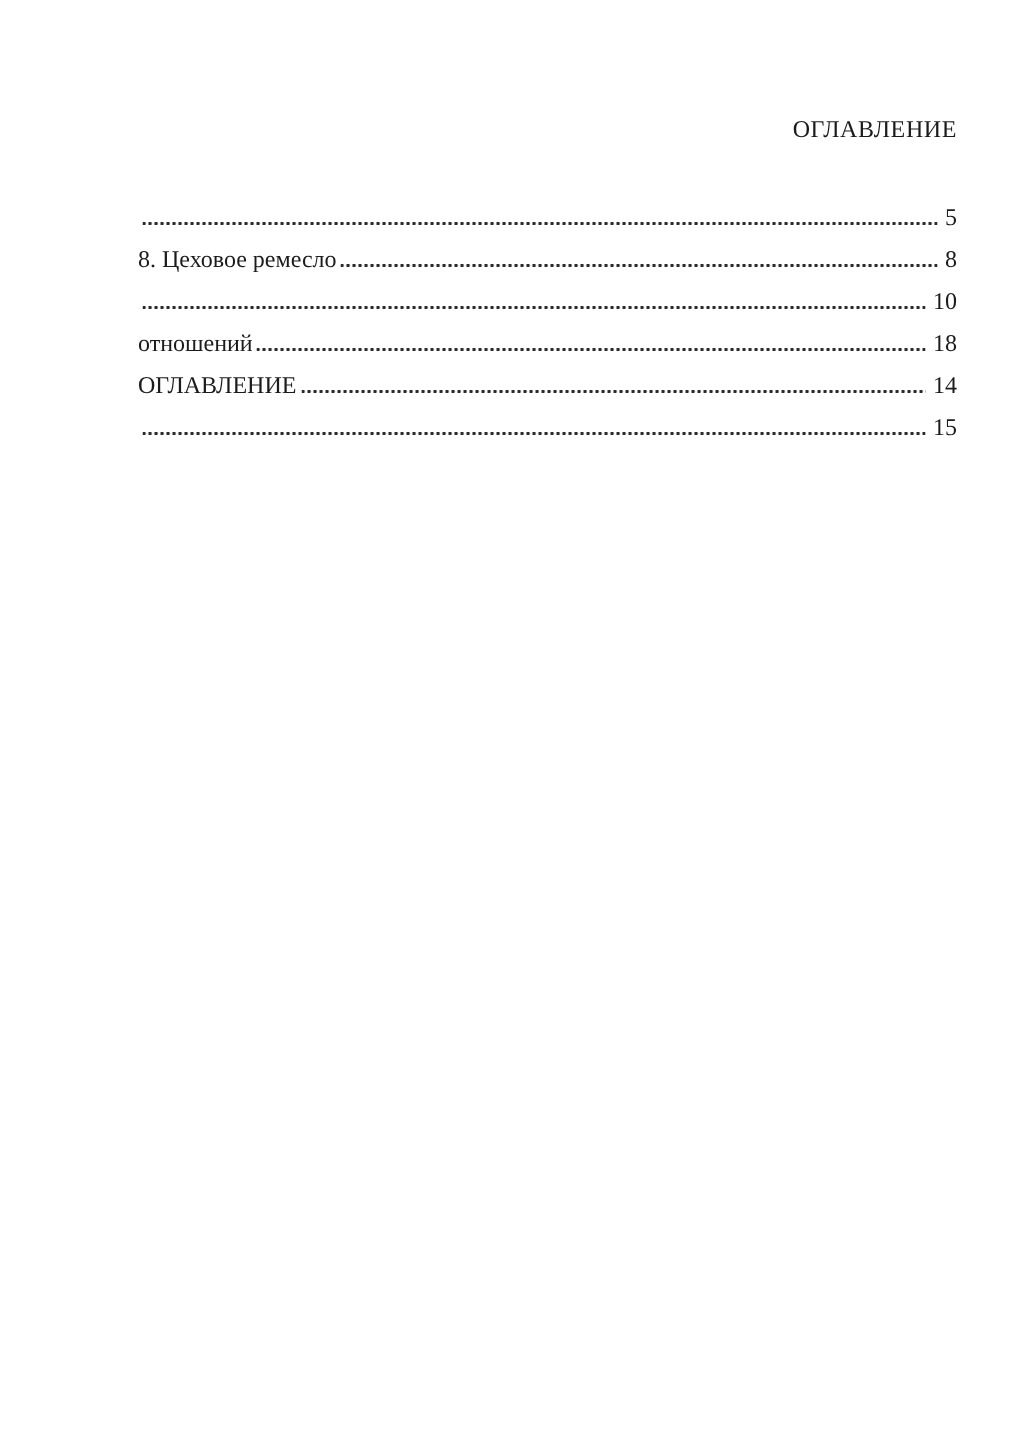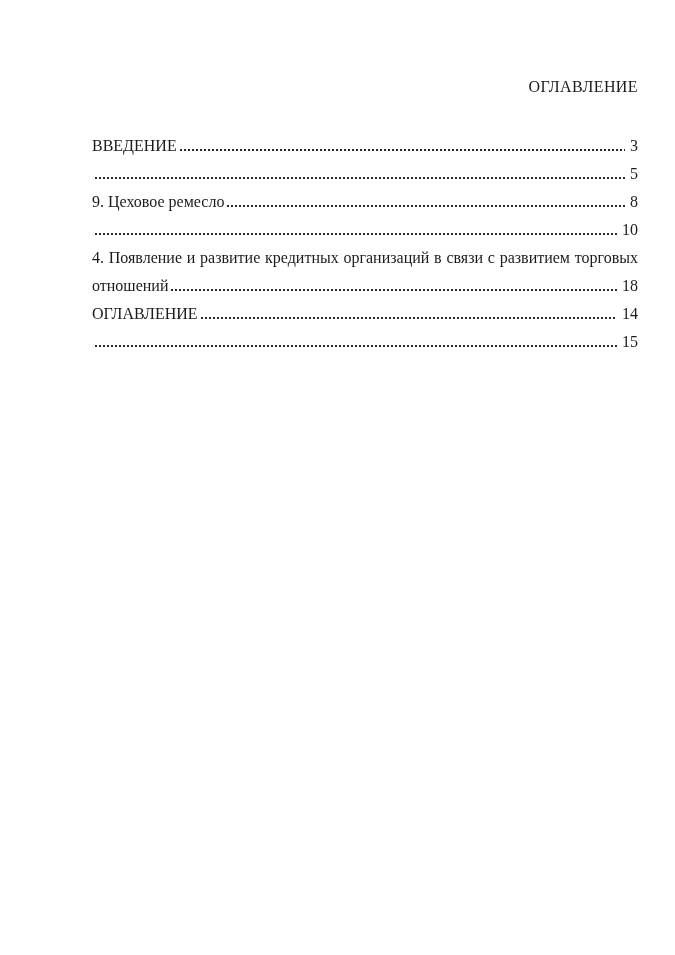--- a/index.html
+++ b/index.html
@@ -57,44 +57,38 @@
 </style>
 </head>
 <body>
 
 <div class="page">
 
   <h1 class="doc-title">ОГЛАВЛЕНИЕ</h1>
 
   <div class="toc">
 
-    <div class="toc-row">
-      <span class="lbl">ВВЕДЕНИЕ</span>
-      <span class="dots"></span>
-      <span class="pg">3</span>
-    </div>
 
     <div class="toc-row">
       <span class="dots"></span>
       <span class="pg">5</span>
     </div>
 
     <div class="toc-row">
-      <span class="lbl">9. Цеховое ремесло</span>
+      <span class="lbl">8. Цеховое ремесло</span>
       <span class="dots"></span>
       <span class="pg">8</span>
     </div>
 
     <div class="toc-row">
       <span class="dots"></span>
       <span class="pg">10</span>
     </div>
 
     <div>
-      <div class="justify-line">4. Появление и развитие кредитных организаций в связи с развитием торговых</div>
       <div class="toc-row">
         <span class="lbl">отношений</span>
         <span class="dots"></span>
         <span class="pg">18</span>
       </div>
     </div>
 
     <div class="toc-row">
       <span class="lbl">ОГЛАВЛЕНИЕ</span>
       <span class="dots"></span>

